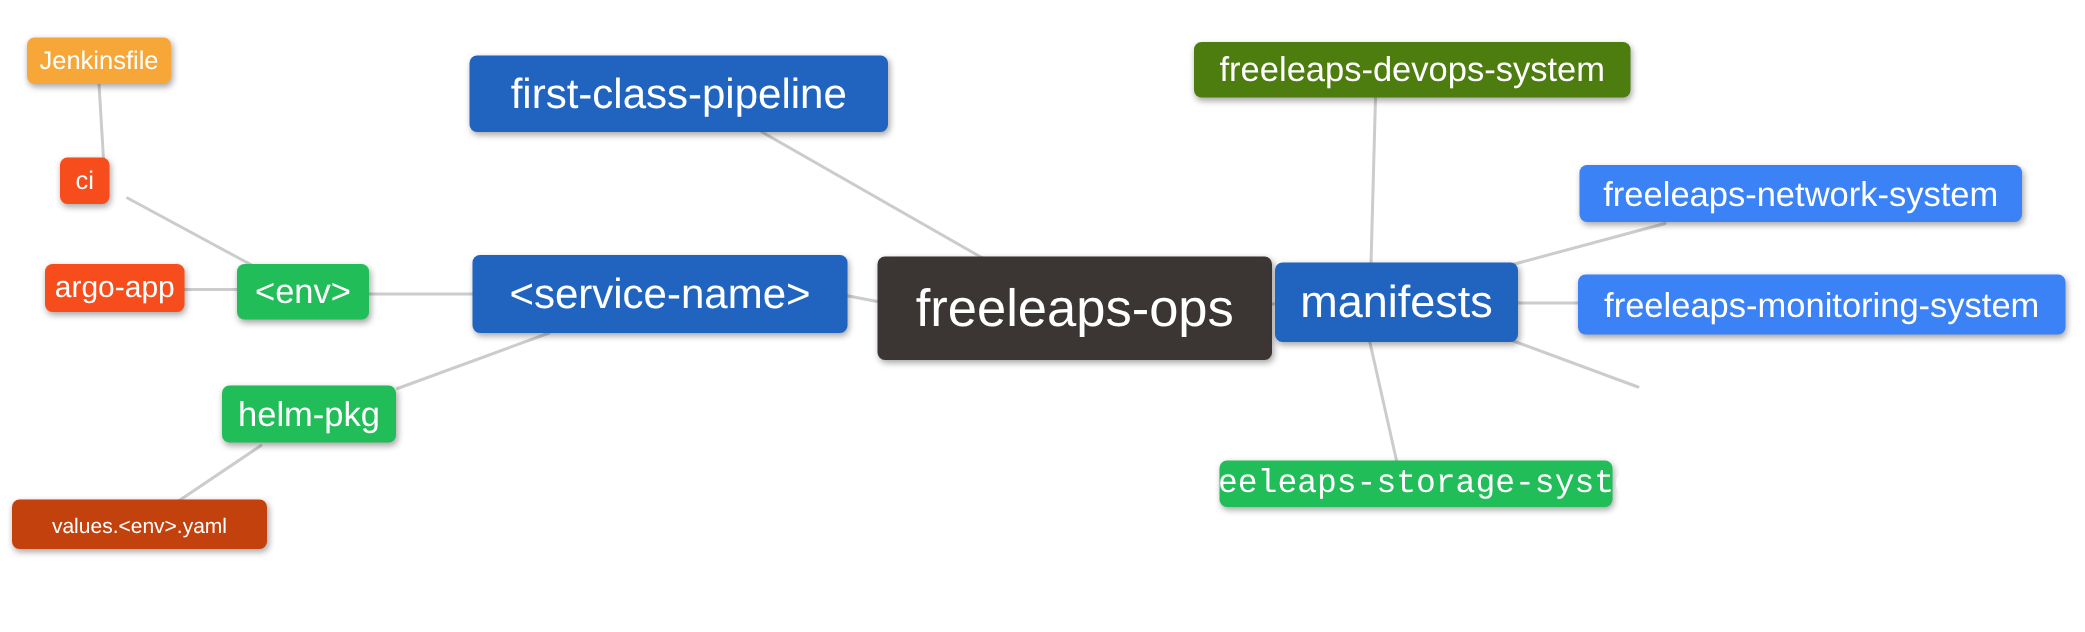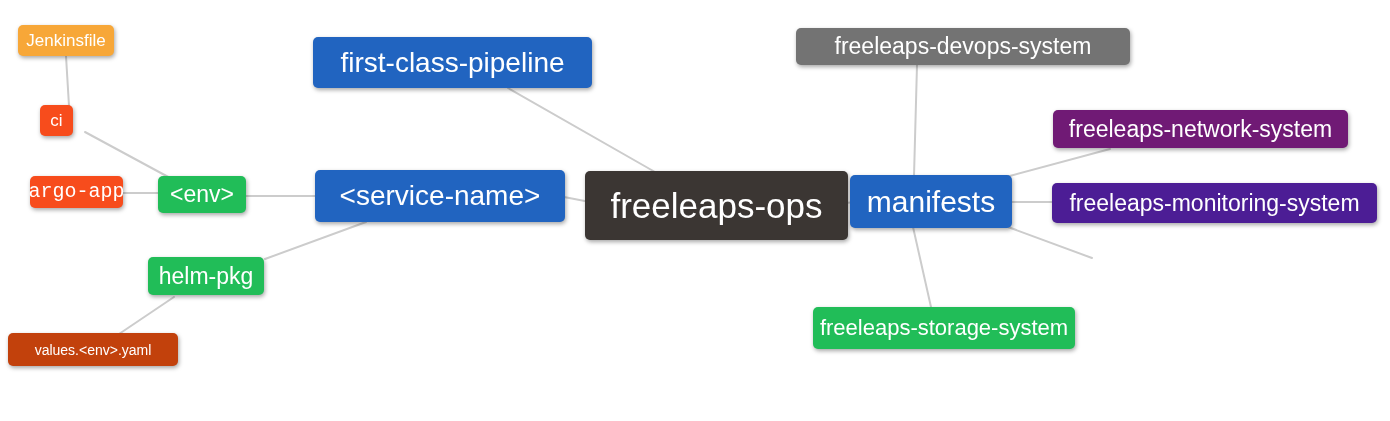--- a/index.html
+++ b/index.html
@@ -60,21 +60,21 @@
       <line x1="1011" y1="202" x2="1053" y2="202" stroke="#cccccc" stroke-width="2" stroke-linecap="round"></line>
       <line x1="1008" y1="227" x2="1092" y2="258" stroke="#cccccc" stroke-width="2" stroke-linecap="round"></line>
       <line x1="913" y1="227" x2="931" y2="307" stroke="#cccccc" stroke-width="2" stroke-linecap="round"></line>
     </svg>
 <div class="node" style="left: 18px; top: 25px; width: 96px; height: 31px; font-size: 17px; background: rgb(247, 167, 56); color: rgb(255, 255, 255);">
       <span class="node-label">Jenkinsfile</span>
     </div>
     <div class="node" style="left: 40px; top: 105px; width: 33px; height: 31px; font-size: 17px; background: rgb(247, 76, 28); color: rgb(255, 255, 255);">
       <span class="node-label">ci</span>
     </div>
-    <div class="node" style="left: 30px; top: 176px; width: 93px; height: 32px; font-size: 20px; background: rgb(247, 76, 28); color: rgb(255, 255, 255); font-family: Liberation Mono, monospace;">
+    <div class="node" style="left: 30px; top: 176px; width: 93px; height: 32px; font-size: 20px; background: rgb(247, 76, 28); color: rgb(255, 255, 255);">
       <span class="node-label">argo-app</span>
     </div>
     <div class="node" style="left: 158px; top: 176px; width: 88px; height: 37px; font-size: 23px; background: rgb(33, 189, 88); color: rgb(255, 255, 255);">
       <span class="node-label">&lt;env&gt;</span>
     </div>
     <div class="node" style="left: 313px; top: 37px; width: 279px; height: 51px; font-size: 28px; background: rgb(33, 100, 192); color: rgb(255, 255, 255);">
       <span class="node-label">first-class-pipeline</span>
     </div>
     <div class="node" style="left: 315px; top: 170px; width: 250px; height: 52px; font-size: 28px; background: rgb(33, 100, 192); color: rgb(255, 255, 255);">
       <span class="node-label">&lt;service-name&gt;</span>
@@ -84,25 +84,25 @@
     </div>
     <div class="node" style="left: 8px; top: 333px; width: 170px; height: 33px; font-size: 14px; background: #c2410c; color: rgb(255, 255, 255); text-align: right;">
       <span class="node-label">values.&lt;env&gt;.yaml</span>
     </div>
     <div class="node" style="left: 585px; top: 171px; width: 263px; height: 69px; font-size: 35px; background: rgb(59, 54, 51); color: rgb(255, 255, 255);">
       <span class="node-label">freeleaps-ops</span>
     </div>
     <div class="node" style="left: 850px; top: 175px; width: 162px; height: 53px; font-size: 30px; background: rgb(33, 100, 192); color: rgb(255, 255, 255);">
       <span class="node-label">manifests</span>
     </div>
-    <div class="node" style="left: 796px; top: 28px; width: 334px; height: 37px; font-size: 23px; background: #737373; color: rgb(255, 255, 255);">
+    <div class="node" style="left: 796px; top: 28px; width: 291px; height: 37px; font-size: 23px; background: #4d7c0f; color: rgb(255, 255, 255);">
       <span class="node-label">freeleaps-devops-system</span>
     </div>
-    <div class="node" style="left: 1053px; top: 110px; width: 295px; height: 38px; font-size: 23px; background: #701a75; color: rgb(255, 255, 255);">
+    <div class="node" style="left: 1053px; top: 110px; width: 295px; height: 38px; font-size: 23px; background: #3b82f6; color: rgb(255, 255, 255);">
       <span class="node-label">freeleaps-network-system</span>
     </div>
-    <div class="node" style="left: 1052px; top: 183px; width: 325px; height: 40px; font-size: 23px; background: #4c1d95; color: rgb(255, 255, 255);">
+    <div class="node" style="left: 1052px; top: 183px; width: 325px; height: 40px; font-size: 23px; background: #3b82f6; color: rgb(255, 255, 255);">
       <span class="node-label">freeleaps-monitoring-system</span>
     </div>
-    <div class="node" style="left: 813px; top: 307px; width: 262px; height: 42px; font-size: 22px; background: rgb(33, 189, 88); color: rgb(255, 255, 255);">
+    <div class="node" style="left: 813px; top: 307px; width: 262px; height: 31px; font-size: 22px; background: rgb(33, 189, 88); color: rgb(255, 255, 255); font-family: Liberation Mono, monospace;">
       <span class="node-label">freeleaps-storage-system</span>
     </div>
   </div>
 
 </body></html>

